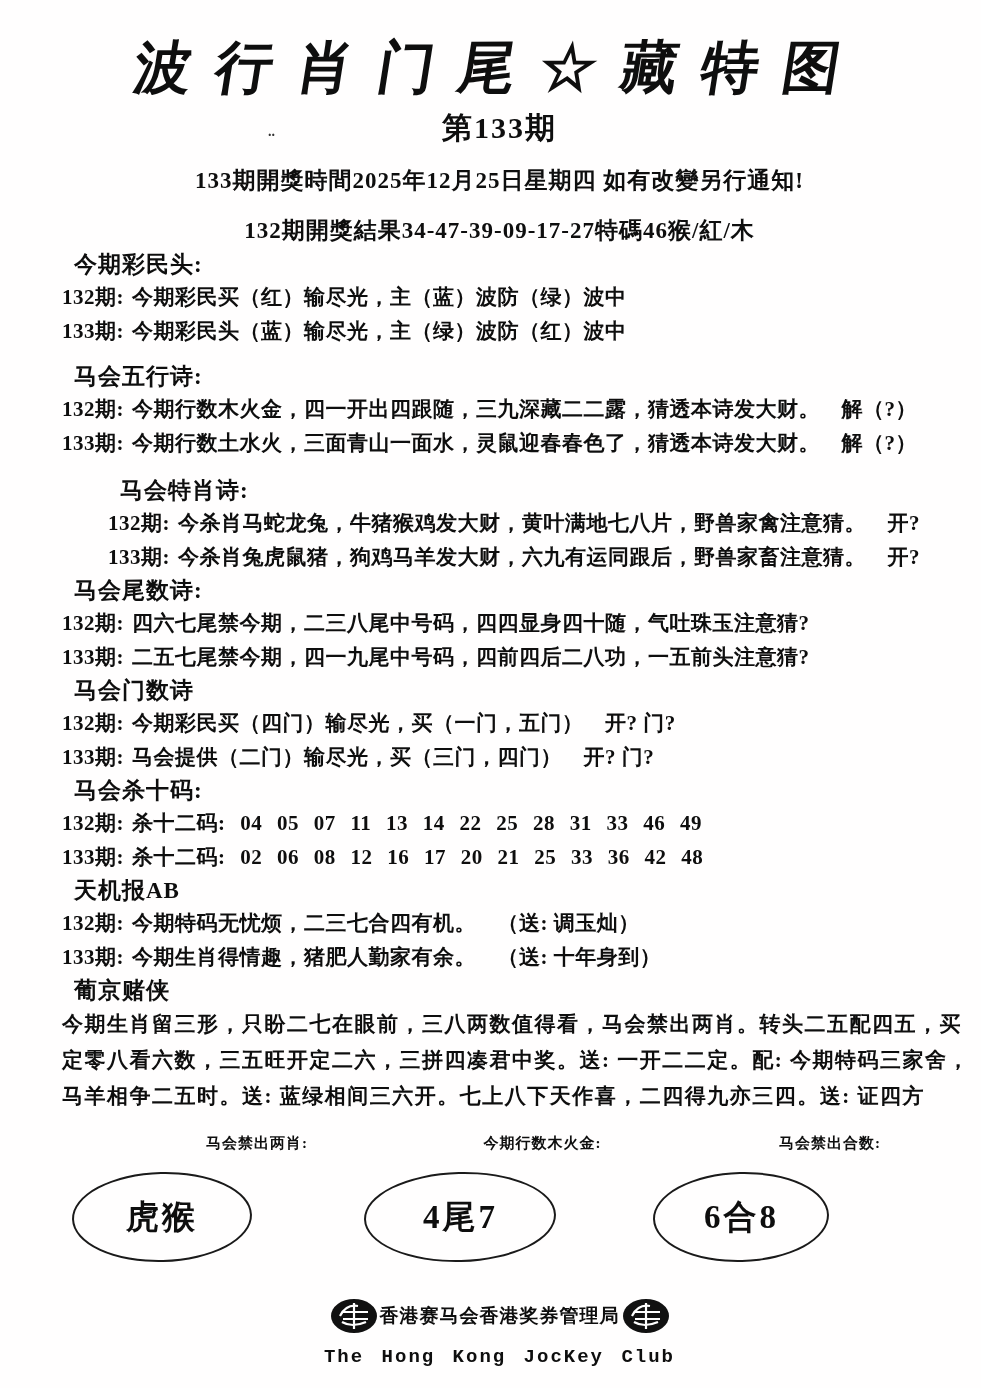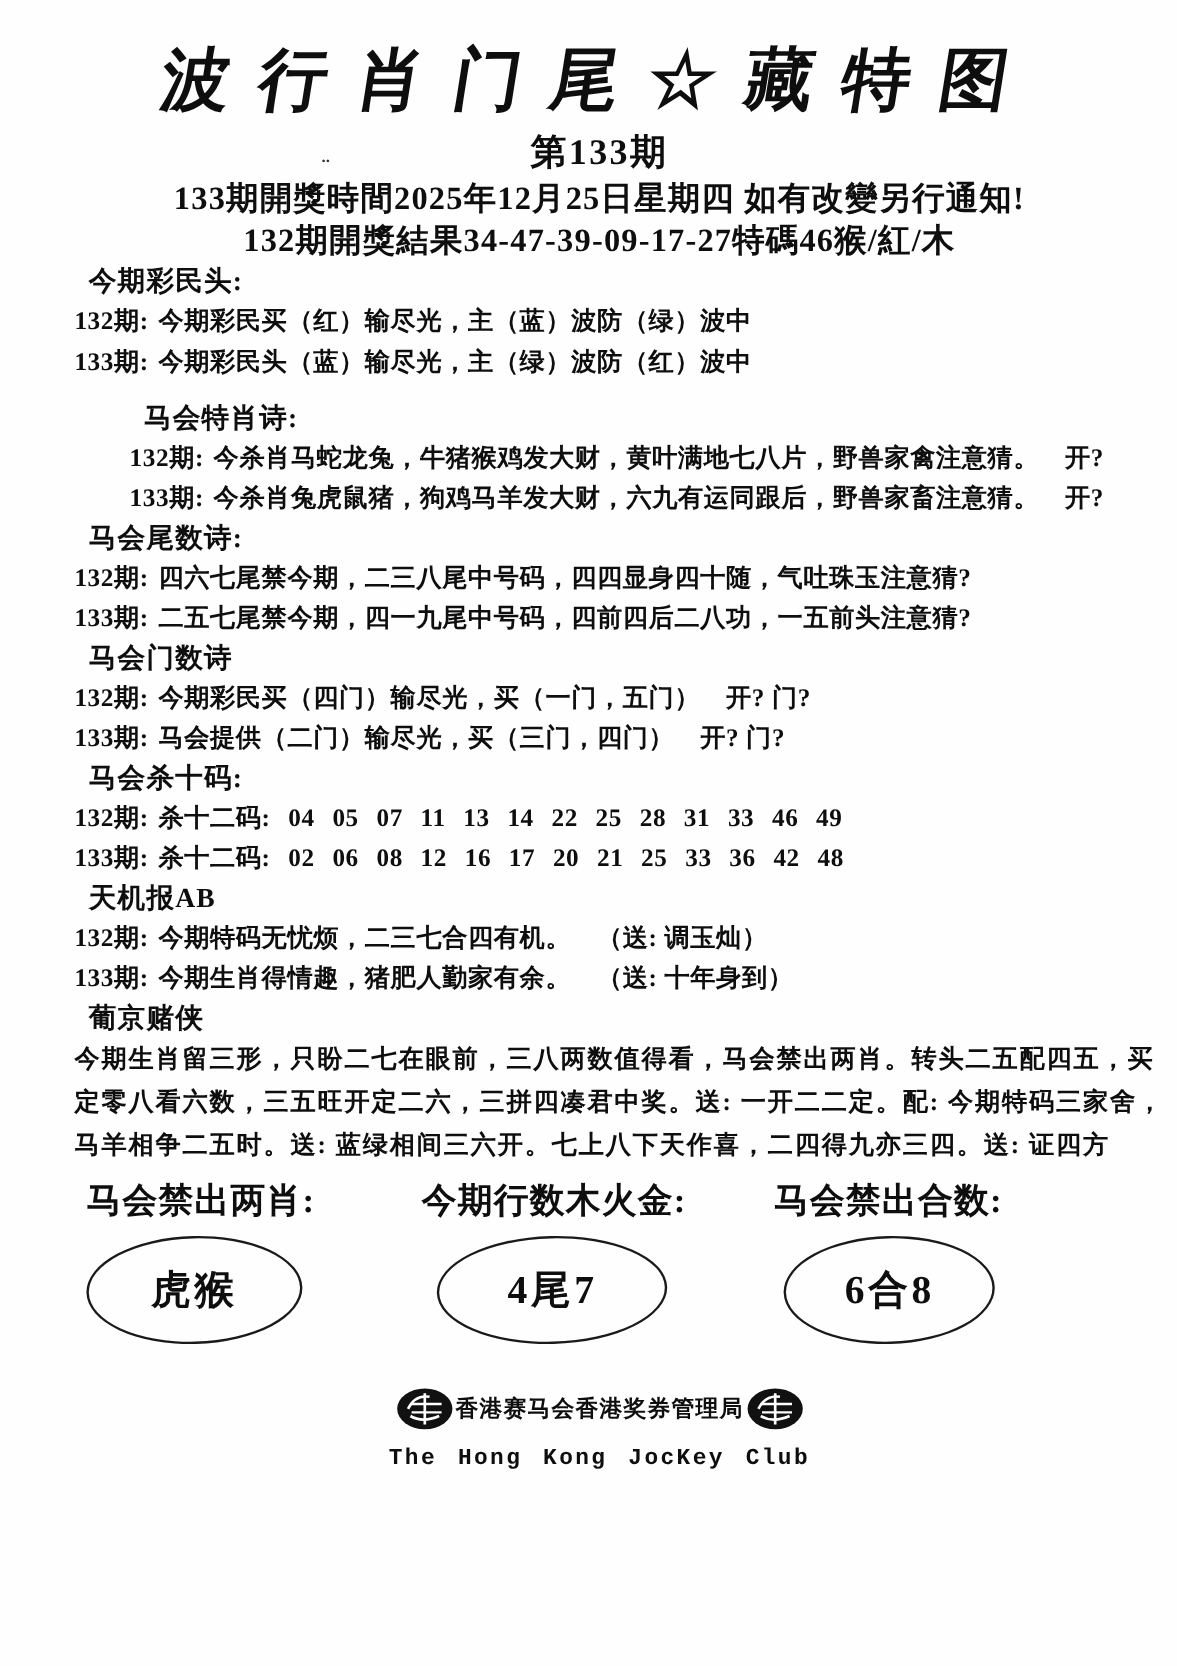--- a/index.html
+++ b/index.html
@@ -27,24 +27,25 @@
     white-space:nowrap;
   }
   .issue{
     text-align:center;
     font-size:30px;
     line-height:40px;
     letter-spacing:2px;
   }
   .notice{
     text-align:center;
-    font-size:27px;
+    font-size:23px;
     line-height:35px;
     letter-spacing:1px;
     white-space:nowrap;
+    margin-top:15px;
   }
   .provider-row{
     text-align:center;
     margin-top:4px;
     line-height:44px;
     white-space:nowrap;
   }
   .provider{font-size:31px;letter-spacing:1px;}
   .price{font-size:16px;margin-left:10px;letter-spacing:1px;}
   .ink-speck{
@@ -82,24 +83,25 @@
   
   .ban-row{
     display:flex;
     justify-content:space-between;
     margin-top:14px;
     padding:0 56px 0 10px;
   }
   .ban-col{width:236px;}
   .ban-col.mid{width:250px;}
   .ban-h{
-    font-size:29px;
+    font-size:15px;
     line-height:30px;
     letter-spacing:1px;
     white-space:nowrap;
+    text-align:right;
   }
   .ban-oval{
     margin-top:14px;
     width:176px;height:86px;
     border:2px solid #1a1a1a;
     border-radius:50%;
     display:flex;align-items:center;justify-content:center;
     transform:rotate(-1.5deg);
     background:transparent;
   }
@@ -145,20 +147,25 @@
   <div class="issue">第133期</div>
   <div class="notice">133期開獎時間2025年12月25日星期四 如有改變另行通知!</div>
   <div class="notice">132期開獎結果34-47-39-09-17-27特碼46猴/紅/木</div>
 
   <section class="sec">
     <h2 class="sec-h">今期彩民头:</h2>
     <p class="ln"><span class="lbl">132期:</span><span>今期彩民买（红）输尽光，主（蓝）波防（绿）波中</span></p>
     <p class="ln"><span class="lbl">133期:</span><span>今期彩民头（蓝）输尽光，主（绿）波防（红）波中</span></p>
   </section>
 
+  <section class="sec gap-a">
+    <h2 class="sec-h">马会五行诗:</h2>
+    <p class="ln"><span class="lbl">132期:</span><span>今期行数木火金，四一开出四跟随，三九深藏二二露，猜透本诗发大财。　解（?）</span></p>
+    <p class="ln"><span class="lbl">133期:</span><span>今期行数土水火，三面青山一面水，灵鼠迎春春色了，猜透本诗发大财。　解（?）</span></p>
+  </section>
 
   <section class="sec gap-b">
     <h2 class="sec-h">马会特肖诗:</h2>
     <p class="ln"><span class="lbl">132期:</span><span>今杀肖马蛇龙兔，牛猪猴鸡发大财，黄叶满地七八片，野兽家禽注意猜。　开?</span></p>
     <p class="ln"><span class="lbl">133期:</span><span>今杀肖兔虎鼠猪，狗鸡马羊发大财，六九有运同跟后，野兽家畜注意猜。　开?</span></p>
   </section>
 
   <section class="sec">
     <h2 class="sec-h">马会尾数诗:</h2>
     <p class="ln"><span class="lbl">132期:</span><span>四六七尾禁今期，二三八尾中号码，四四显身四十随，气吐珠玉注意猜?</span></p>

